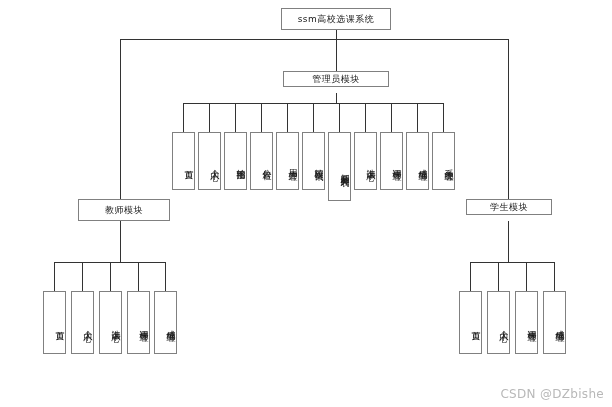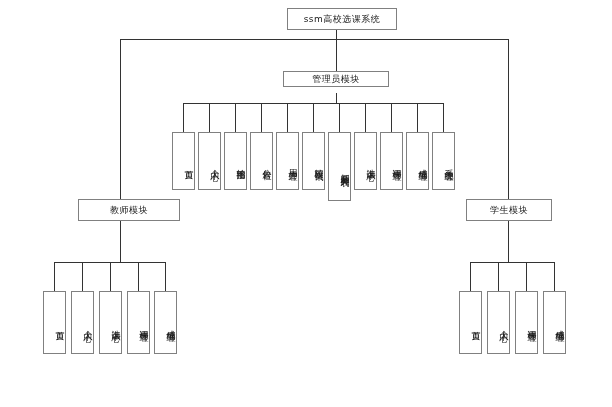--- a/index.html
+++ b/index.html
@@ -68,21 +68,21 @@
     font-family: "DejaVu Sans", "Liberation Sans", sans-serif;
     letter-spacing: 0.3px;
     user-select: none;
   }
 </style>
 </head>
 <body>
 
 <div id="canvas">
 
-  <div class="node horiz" style="left:281px; top:8px; width:110px; height:22px;margin-left:6px;">
+  <div class="node horiz" style="left:281px; top:8px; width:110px; height:22px;">
     <span>ssm高校选课系统</span>
   </div>
 
   <div class="ln v" style="left:336px; top:30px; height:9px;"></div>
 
   <div class="ln h" style="left:120px; top:39px; width:389px;"></div>
 
   <div class="ln v" style="left:336px; top:39px; height:32px;"></div>
 
   <div class="ln v" style="left:120px; top:39px; height:160px;"></div>
@@ -135,21 +135,21 @@
   <div class="node vert" style="left:380px; top:132px; width:23px; height:58px;">
     <span>课程管理</span>
   </div>
   <div class="node vert" style="left:406px; top:132px; width:23px; height:58px;">
     <span>成绩管理</span>
   </div>
   <div class="node vert" style="left:432px; top:132px; width:23px; height:58px;">
     <span>系统管理</span>
   </div>
 
-  <div class="node horiz" style="left:78px; top:199px; width:102px; height:22px;">
+  <div class="node horiz" style="left:78px; top:199px; width:92px; height:22px;">
     <span>教师模块</span>
   </div>
 
   <div class="ln v" style="left:120px; top:221px; height:41px;"></div>
   <div class="ln h" style="left:54px; top:262px; width:111px;"></div>
 
   <div class="ln v" style="left:54px;  top:262px; height:29px;"></div>
   <div class="ln v" style="left:82px;  top:262px; height:29px;"></div>
   <div class="ln v" style="left:110px; top:262px; height:29px;"></div>
   <div class="ln v" style="left:138px; top:262px; height:29px;"></div>
@@ -164,21 +164,21 @@
   <div class="node vert" style="left:99px; top:291px; width:23px; height:63px;">
     <span>选课中心</span>
   </div>
   <div class="node vert" style="left:127px; top:291px; width:23px; height:63px;">
     <span>课程管理</span>
   </div>
   <div class="node vert" style="left:154px; top:291px; width:23px; height:63px;">
     <span>成绩管理</span>
   </div>
 
-  <div class="node horiz" style="left:466px; top:199px; width:86px; height:22px;">
+  <div class="node horiz" style="left:466px; top:199px; width:86px; height:16px;">
     <span>学生模块</span>
   </div>
 
   <div class="ln v" style="left:508px; top:221px; height:41px;"></div>
   <div class="ln h" style="left:470px; top:262px; width:84px;"></div>
 
   <div class="ln v" style="left:470px; top:262px; height:29px;"></div>
   <div class="ln v" style="left:498px; top:262px; height:29px;"></div>
   <div class="ln v" style="left:526px; top:262px; height:29px;"></div>
   <div class="ln v" style="left:554px; top:262px; height:29px;"></div>
@@ -189,14 +189,15 @@
   <div class="node vert" style="left:487px; top:291px; width:23px; height:63px;">
     <span>个人中心</span>
   </div>
   <div class="node vert" style="left:515px; top:291px; width:23px; height:63px;">
     <span>课程管理</span>
   </div>
   <div class="node vert" style="left:543px; top:291px; width:23px; height:63px;">
     <span>成绩管理</span>
   </div>
 
+  <div id="watermark">CSDN @DZbishe</div>
 
 </div>
 
 </body></html>

